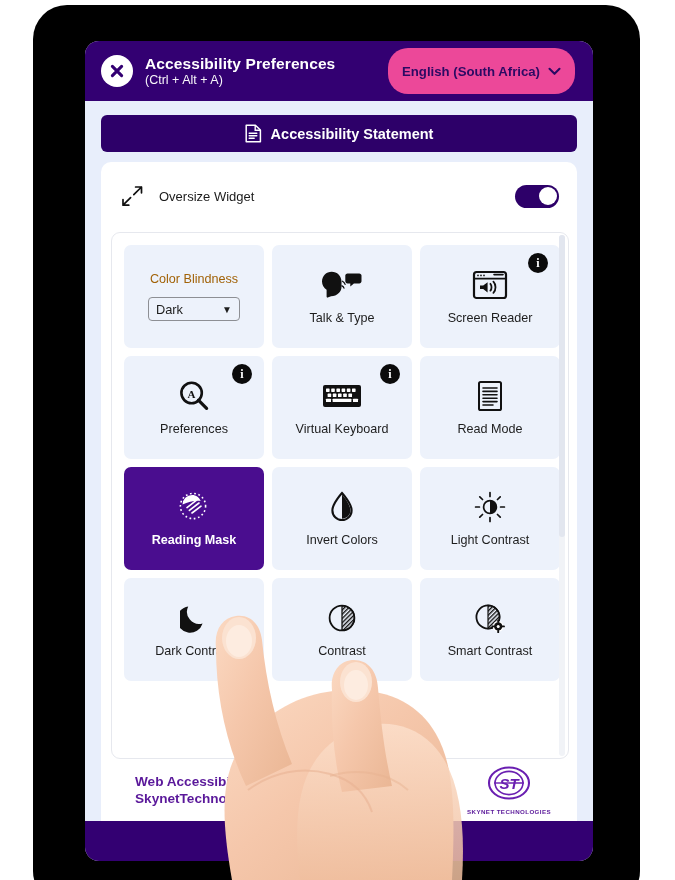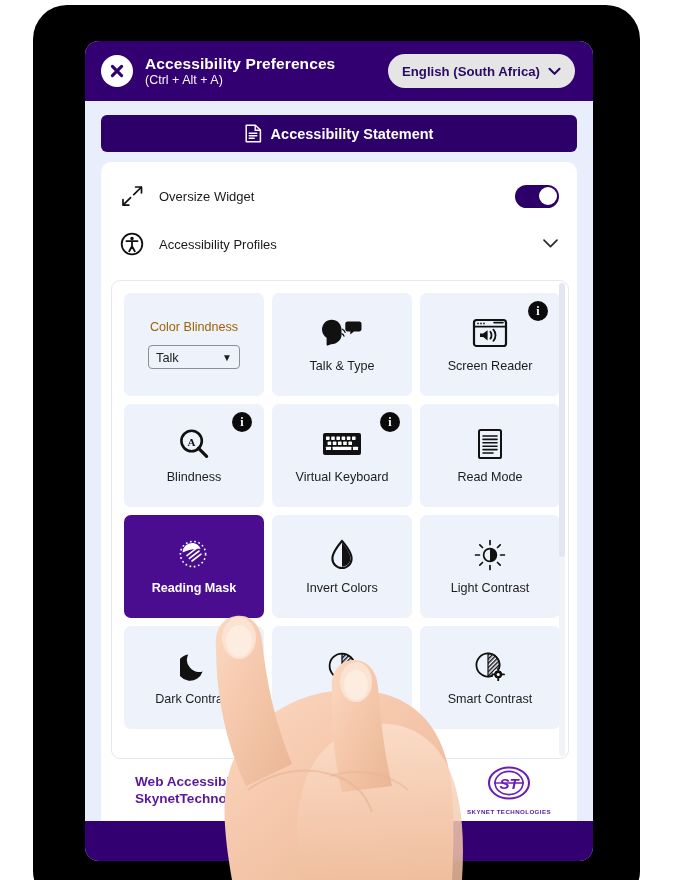--- a/index.html
+++ b/index.html
@@ -52,24 +52,24 @@
   }
   .close-btn svg { display: block; }
   .htitles { margin-left: 12px; color: #fff; line-height: 1.12; }
   .htitle {
     font-size: 15.5px; font-weight: bold; letter-spacing: .1px;
     white-space: nowrap;
   }
   .hsub { font-size: 12.5px; font-weight: normal; opacity: .97; }
   .lang-pill {
     margin-left: auto;
-    background: #e5e5e5;
+    background: #ec4899;
     color: #2b0a63;
     border-radius: 20px;
-    height: 34px;
+    height: 46px;
     padding: 12px 14px;
     display: flex; align-items: center; gap: 8px;
     font-size: 13.2px; font-weight: bold;
     white-space: nowrap;
     cursor: pointer;
   }
   .chev-sm { display:block; }
 
   
   .stmt-wrap { padding: 14px 16px 10px 16px; flex: 0 0 auto; border-radius: 18px; }
@@ -265,45 +265,29 @@
               <path d="M21.5 3 L13.8 10.7 M21.5 3 H15.6 M21.5 3 V8.8" fill="none" stroke="#111" stroke-width="1.7" stroke-linecap="round" stroke-linejoin="round"></path>
               <path d="M3 21.2 L10.6 13.6 M3 21.2 H8.8 M3 21.2 V15.5" fill="none" stroke="#111" stroke-width="1.7" stroke-linecap="round" stroke-linejoin="round"></path>
             </svg>
           </span>
           <span class="lbl">Oversize Widget</span>
           <span class="toggle">
               <span class="knob"></span>
             </span>
         </div>
 
-        <div class="trow">
-          <span class="ico">
-            <svg width="24" height="24" viewBox="0 0 24 24" aria-hidden="true">
-              <circle cx="12" cy="12" r="10.3" fill="none" stroke="#111" stroke-width="1.8"></circle>
-              <circle cx="12" cy="6.4" r="1.75" fill="#111"></circle>
-              <path d="M6.4 9.1 H17.6" stroke="#111" stroke-width="1.8" stroke-linecap="round"></path>
-              <path d="M12 9.3 V14.2 M12 14.2 L9.2 19.2 M12 14.2 L14.8 19.2" fill="none" stroke="#111" stroke-width="1.8" stroke-linecap="round"></path>
-            </svg>
-          </span>
-          <span class="lbl">Accessibility Profiles</span>
-          <span class="chev-right">
-            <svg width="17" height="11" viewBox="0 0 17 11" aria-hidden="true">
-              <path d="M2 2.2 L8.5 8.6 L15 2.2" fill="none" stroke="#2b2b2b" stroke-width="1.7" stroke-linecap="round" stroke-linejoin="round"></path>
-            </svg>
-          </span>
-        </div>
       </div>
 
       <div class="grid-wrap">
         <div class="grid">
 
           <div class="card">
             <div class="cb-label">Color Blindness</div>
             <div class="cb-select">
-              <span>Talk</span>
+              <span>Dark</span>
               <span class="caret">▼</span>
             </div>
           </div>
 
           <div class="card">
             <div class="cicon">
               <svg width="42" height="32" viewBox="0 0 42 32" aria-hidden="true">
                 <path d="M20.5 12.5c0-5.6-4.4-9.8-9.8-9.8S1 6.9 1 12.5c0 3.6 1.9 6.4 4.6 8.2v7.1c0 .6.5 1 1.1.8l3.4-1.3c6-.4 10.4-4.4 10.4-9.6z" fill="#111"></path>
                 <path d="M21.5 12.2c1.3.7 2.2 1.8 2.6 3.2M21 16.8c1 .5 1.7 1.3 2 2.3" fill="none" stroke="#111" stroke-width="1.3" stroke-linecap="round"></path>
                 <path d="M26.5 4.4h11.8c1.2 0 2.2 1 2.2 2.2v5.6c0 1.2-1 2.2-2.2 2.2h-5.4l-3.6 3v-3h-2.8c-1.2 0-2.2-1-2.2-2.2V6.6c0-1.2 1-2.2 2.2-2.2z" fill="#111"></path>
@@ -331,21 +315,21 @@
 
           <div class="card">
             <div class="badge">i</div>
             <div class="cicon">
               <svg width="32" height="32" viewBox="0 0 32 32" aria-hidden="true">
                 <circle cx="13.6" cy="13" r="10.2" fill="none" stroke="#111" stroke-width="2.6"></circle>
                 <path d="M20.4 20.2 L28.6 28.4" stroke="#111" stroke-width="3.2" stroke-linecap="round"></path>
                 <text x="13.6" y="17.6" font-family="Liberation Serif, serif" font-size="11" font-weight="bold" fill="#111" text-anchor="middle">A</text>
               </svg>
             </div>
-            <div class="clbl">Blindness</div>
+            <div class="clbl">Preferences</div>
           </div>
 
           <div class="card">
             <div class="badge">i</div>
             <div class="cicon">
               <svg width="40" height="28" viewBox="0 0 40 28" aria-hidden="true">
                 <rect x="1" y="3" width="38" height="22" rx="2" fill="#111"></rect>
                 <g fill="#fff">
                   <rect x="4" y="6.5" width="3.6" height="3.4" rx=".6"></rect>
                     <rect x="9.2" y="6.5" width="3.6" height="3.4" rx=".6"></rect>

